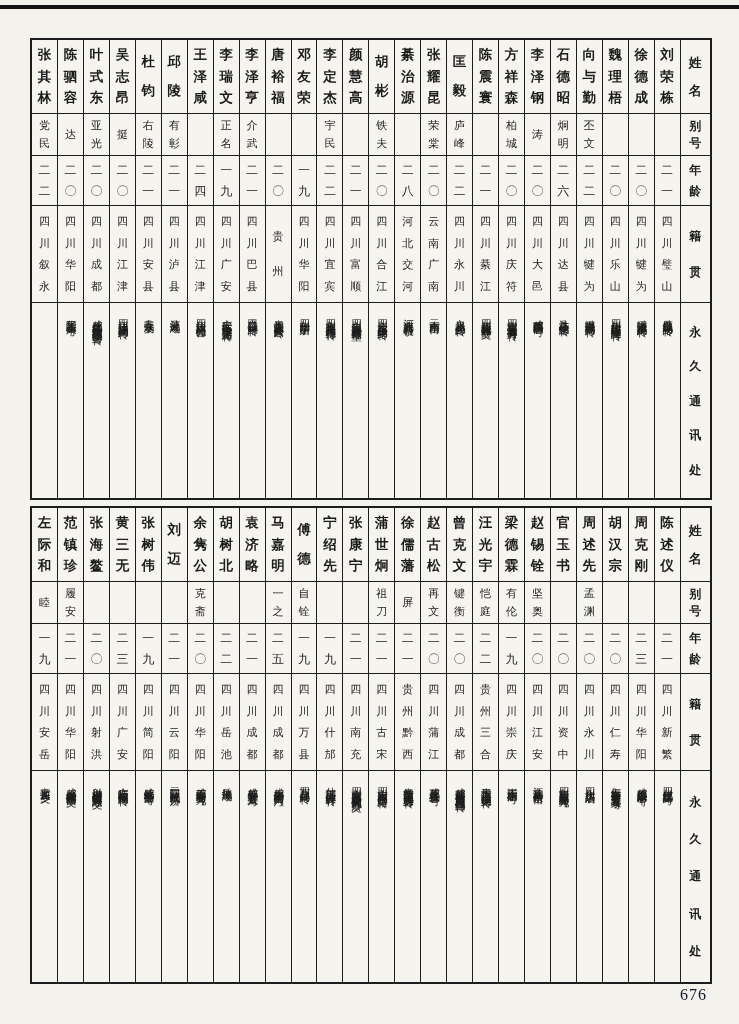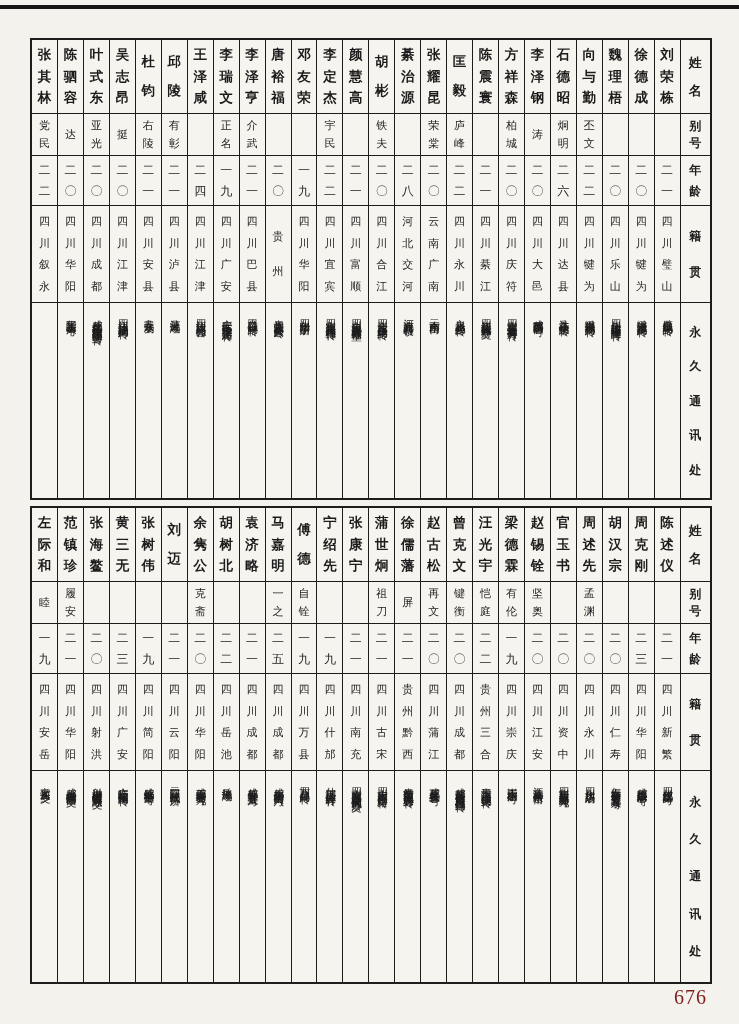--- a/index.html
+++ b/index.html
@@ -20,21 +20,21 @@
   .r-age{height:50px;font-size:12px;}
   .r-origin{height:97px;font-size:11px;}
   .r-addr{flex:1;border-bottom:none;font-size:10.5px;}
   .cell.addr-data{justify-content:flex-start;padding-top:8px;}
   .ch{display:block;line-height:1;}
   .vtext{writing-mode:vertical-rl;text-orientation:upright;letter-spacing:1px;line-height:1;}
   .col.header .cell{font-weight:700;}
   .col.header .r-addr{font-size:12px;}
   .col.header .r-name{font-size:13px;}
   .col.header .r-alias,.col.header .r-age,.col.header .r-origin{font-size:12px;}
-  .pagenum{position:absolute;right:32px;top:986px;font-size:20px;letter-spacing:1px;color:#7f1d1d;}
+  .pagenum{position:absolute;right:32px;top:986px;font-size:16px;letter-spacing:1px;color:#0f172a;}
 </style>
 </head>
 <body>
 
 <div class="page">
   <div class="top-rule"></div>
   <div class="tablewrap">
     <div class="section top">
         <div class="col header">
           <div class="cell r-name">

